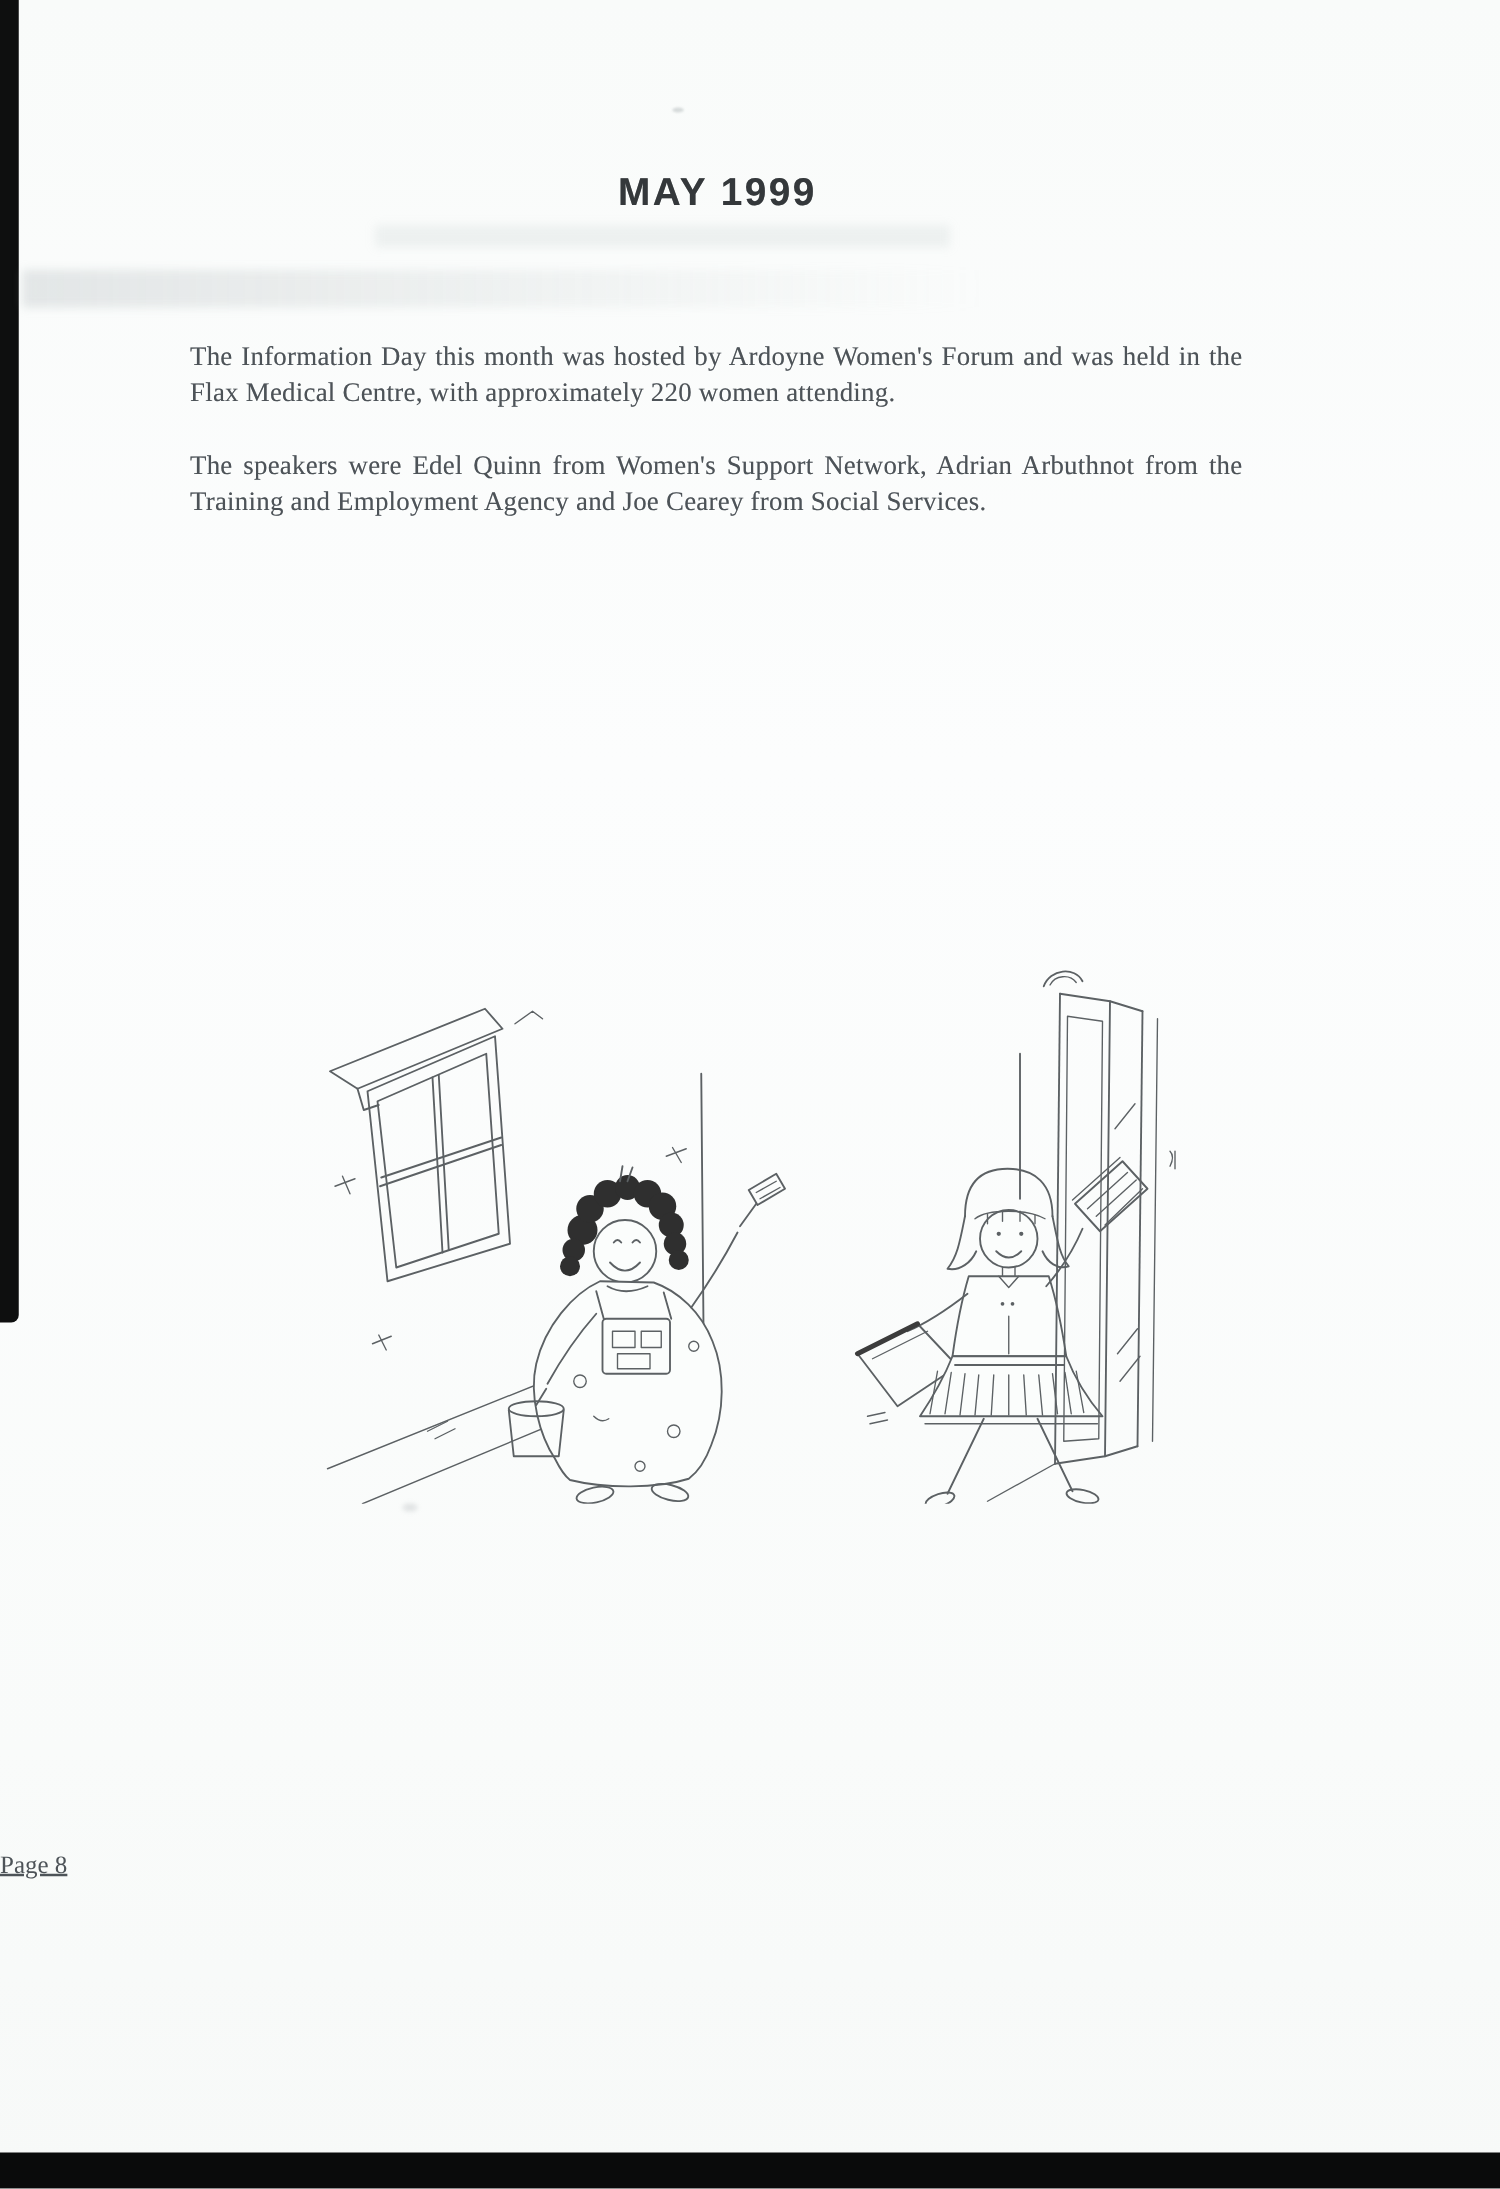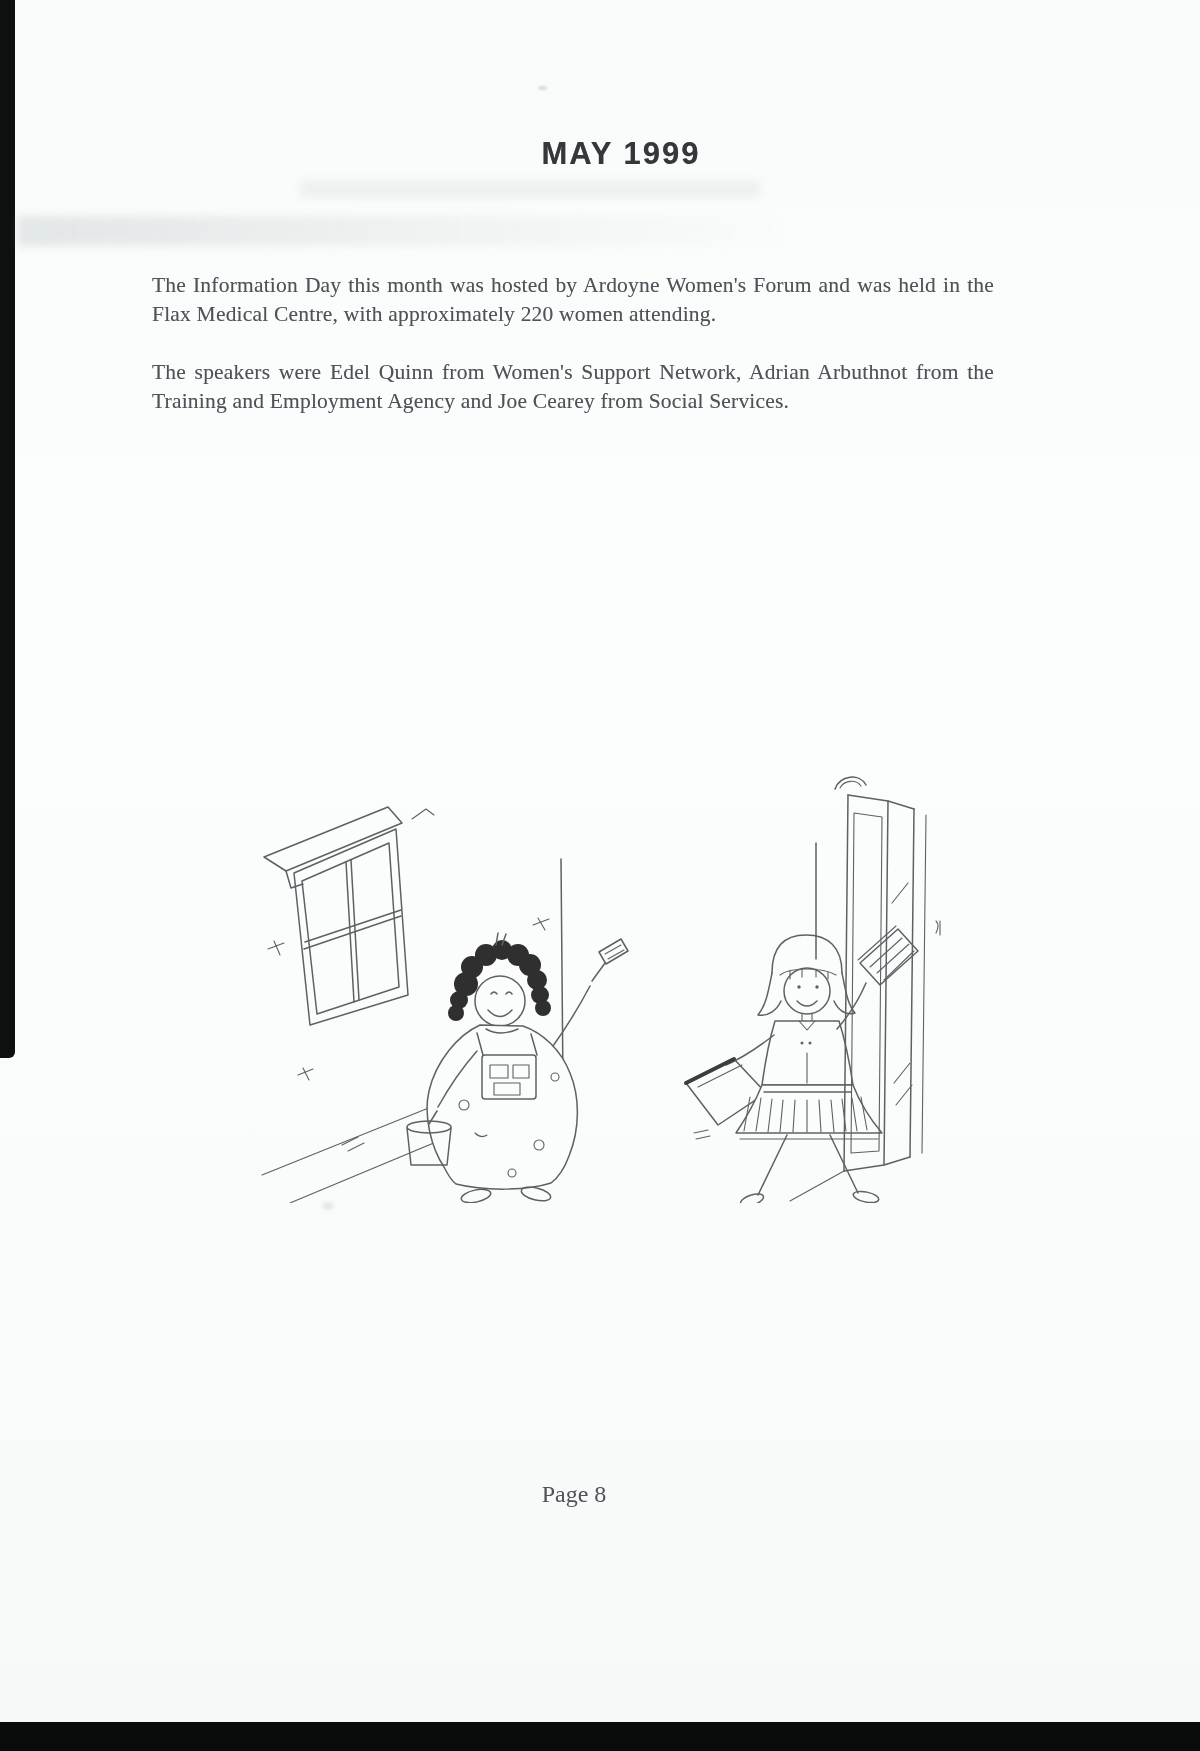--- a/index.html
+++ b/index.html
@@ -7,33 +7,32 @@
     position:relative; width:1200px; height:1751px; overflow:hidden;
     background:linear-gradient(180deg,#f9fbfa 0%, #fcfdfd 35%, #f9fbfa 80%, #f7f9f8 100%);
     font-family:"Liberation Serif", serif;
   }
   .scan-strip { position:absolute; left:0; top:0; width:15px; height:1058px; background:#0e0f0f; border-radius:0 0 6px 0; }
   .scan-bottom { position:absolute; left:0; top:1722px; width:1200px; height:29px; background:#0a0b0b; }
   .heading {
     position:absolute; left:0; width:1148px; text-align:center;
     font-family:"Liberation Sans", sans-serif; font-weight:800; color:#34383b;
     text-shadow:0 0 0.5px rgba(52,56,59,0.55);
-    padding-left:47px;
   }
   .title { top:136px; font-size:31px; letter-spacing:2px; }
   .subtitle { top:210px; font-size:21px; letter-spacing:1.2px; color:#3a3e41; }
   .bodytext {
     position:absolute; left:152px; top:271px; width:842px;
     font-size:21.5px; line-height:29px; color:#4d5358; text-align:justify;
     letter-spacing:0.2px; text-shadow:0 0 0.4px rgba(77,83,88,0.4);
   }
   .bodytext p { margin:0 0 29px 0; }
   .footer {
-    position:absolute; left:0; top:1481px; width:1148px; text-align:center;
-    font-size:24px; color:#4d5358;
+    position:absolute; left:0; top:1481px; width:1148px; 
+    font-size:20px; color:#4d5358;text-decoration:underline;
   }
   .illustration { position:absolute; left:250px; top:753px; width:700px; height:450px; }
   .artifact { position:absolute; pointer-events:none; }
   .art-band { left:18px; top:216px; width:770px; height:30px;
     background:linear-gradient(90deg, rgba(160,170,173,0.26), rgba(180,188,190,0.12) 60%, rgba(180,188,190,0)); filter:blur(4px); }
   .art-ghost { left:300px; top:180px; width:460px; height:18px; background:rgba(170,180,182,0.15); filter:blur(4px); }
   .art-speck1 { left:538px; top:86px; width:9px; height:4px; background:rgba(150,158,160,0.35); border-radius:50%; filter:blur(1px); }
   .art-speck2 { left:322px; top:1203px; width:12px; height:6px; background:rgba(150,158,160,0.28); border-radius:50%; filter:blur(2px); }
   svg .ln { fill:none; stroke:#5c6164; stroke-width:1.5; stroke-linecap:round; stroke-linejoin:round; }
   svg .thin { stroke-width:1.1; }

